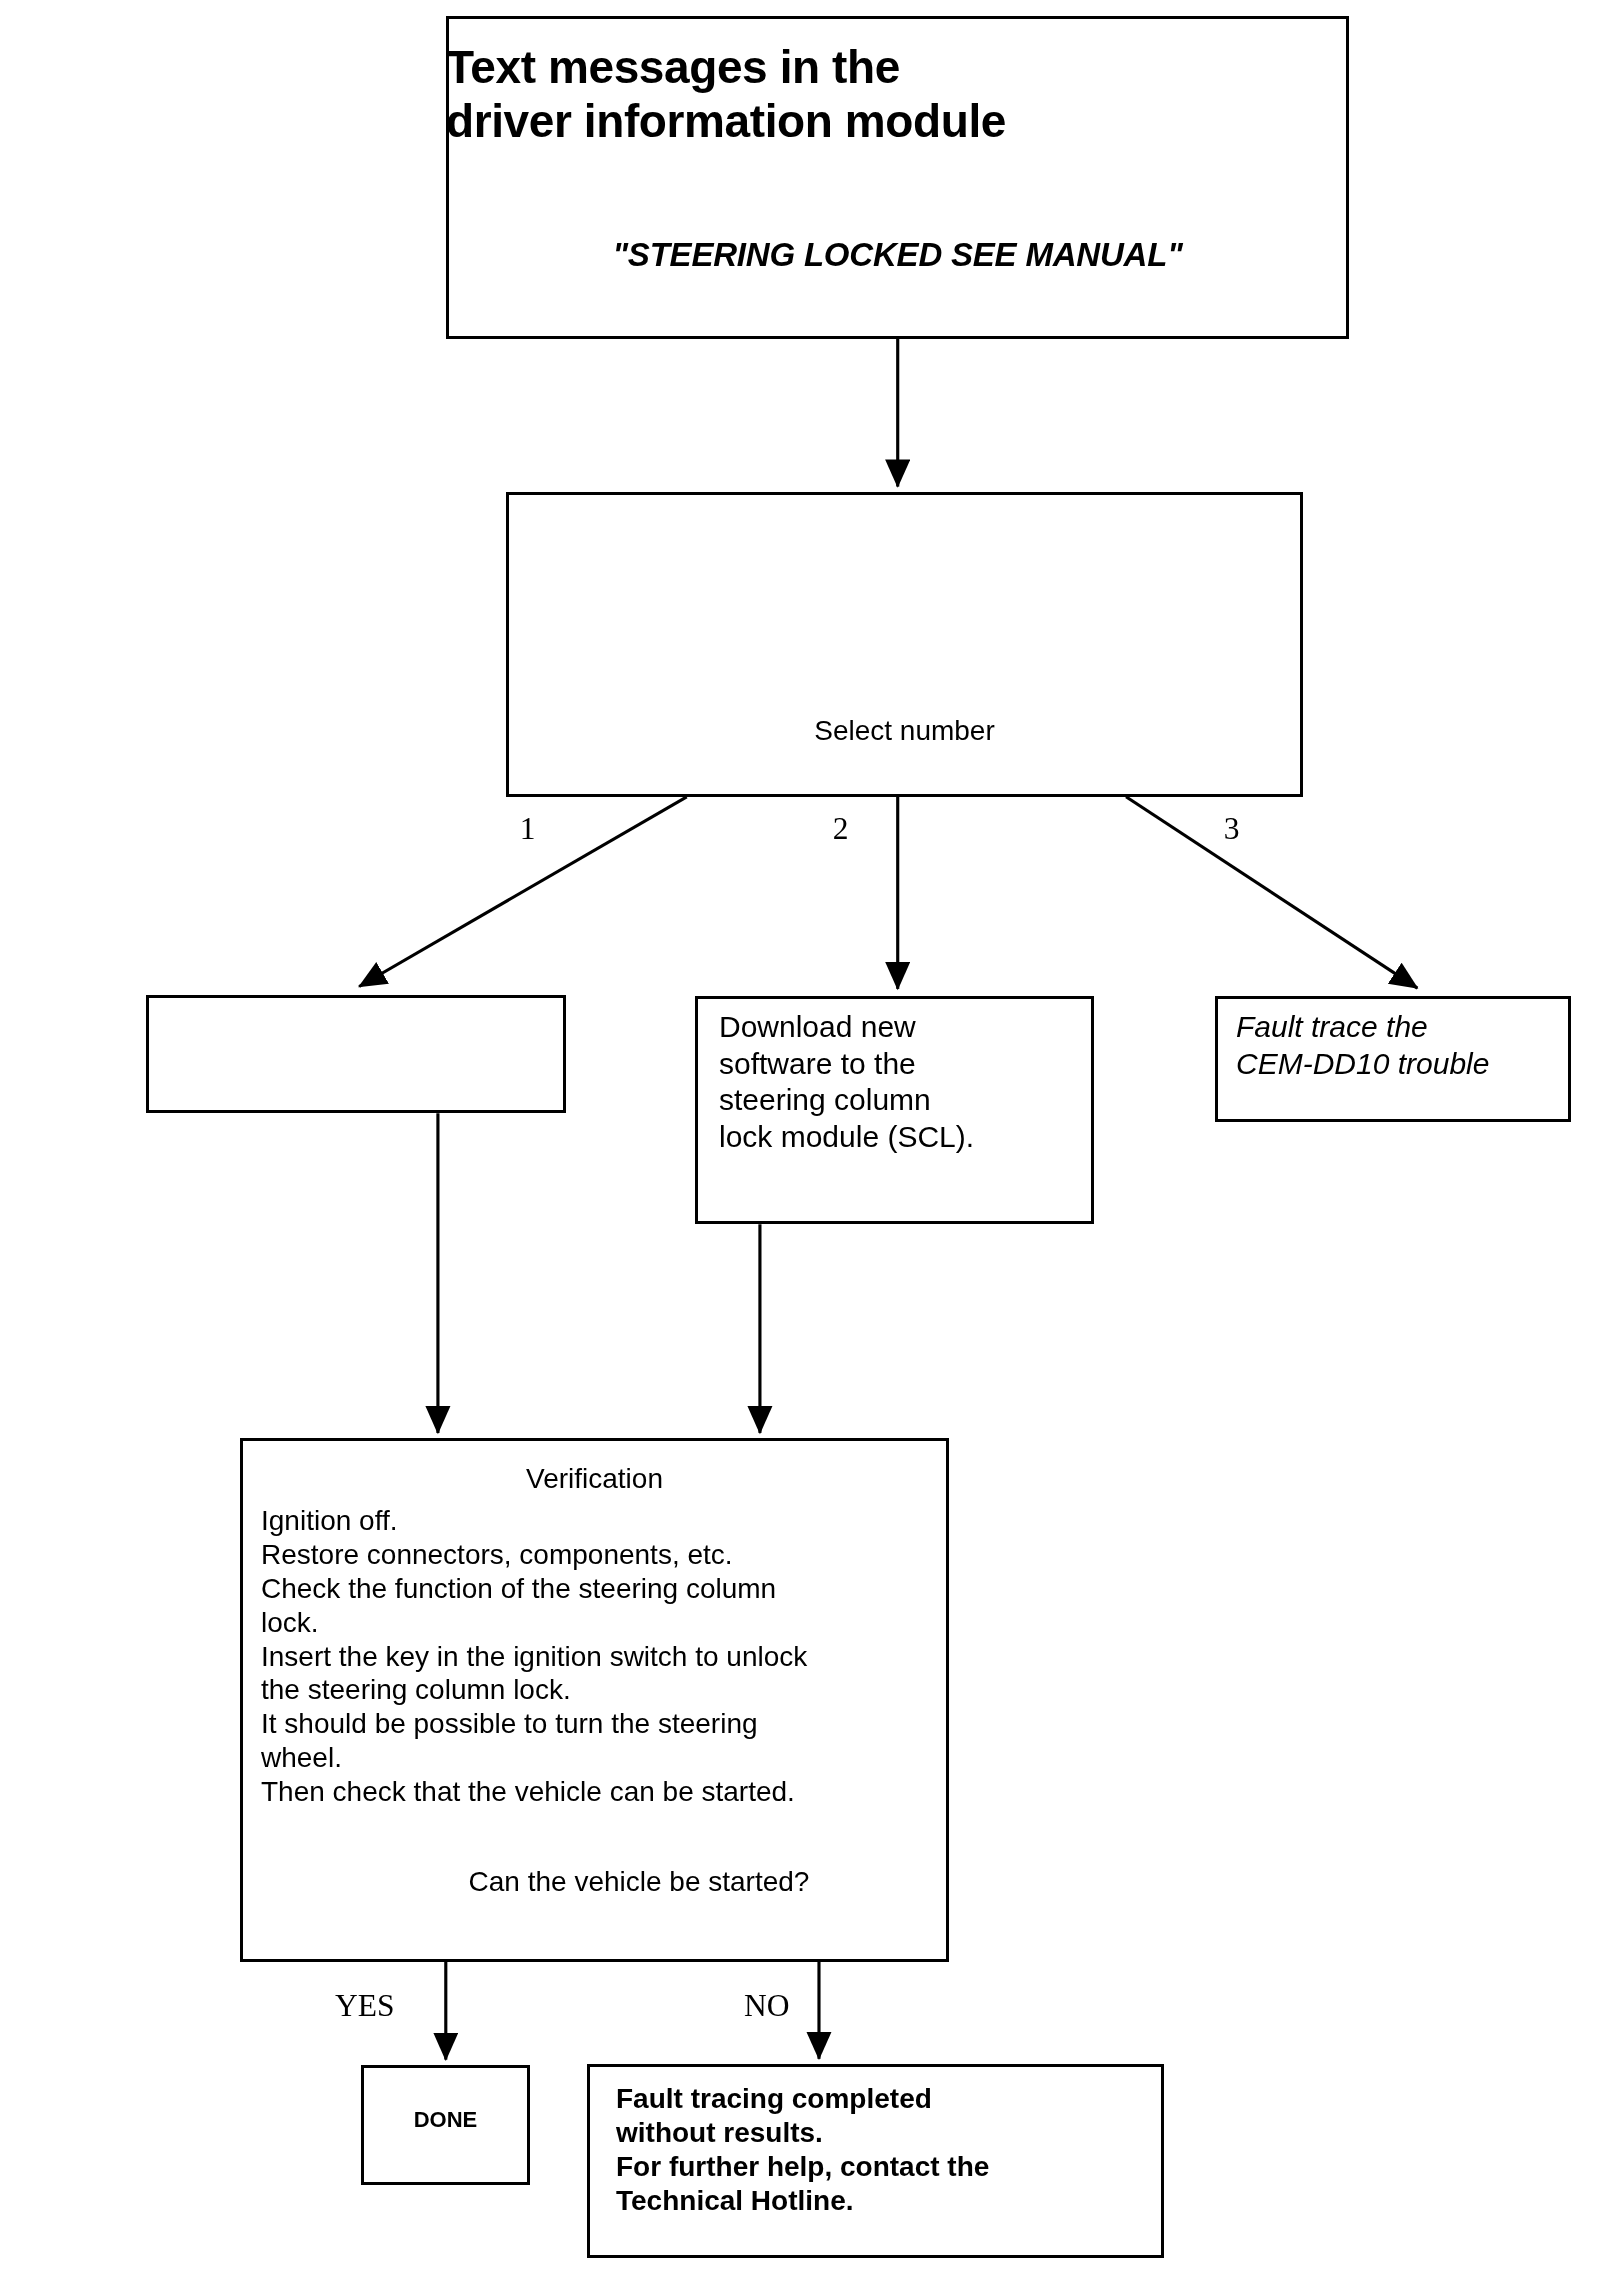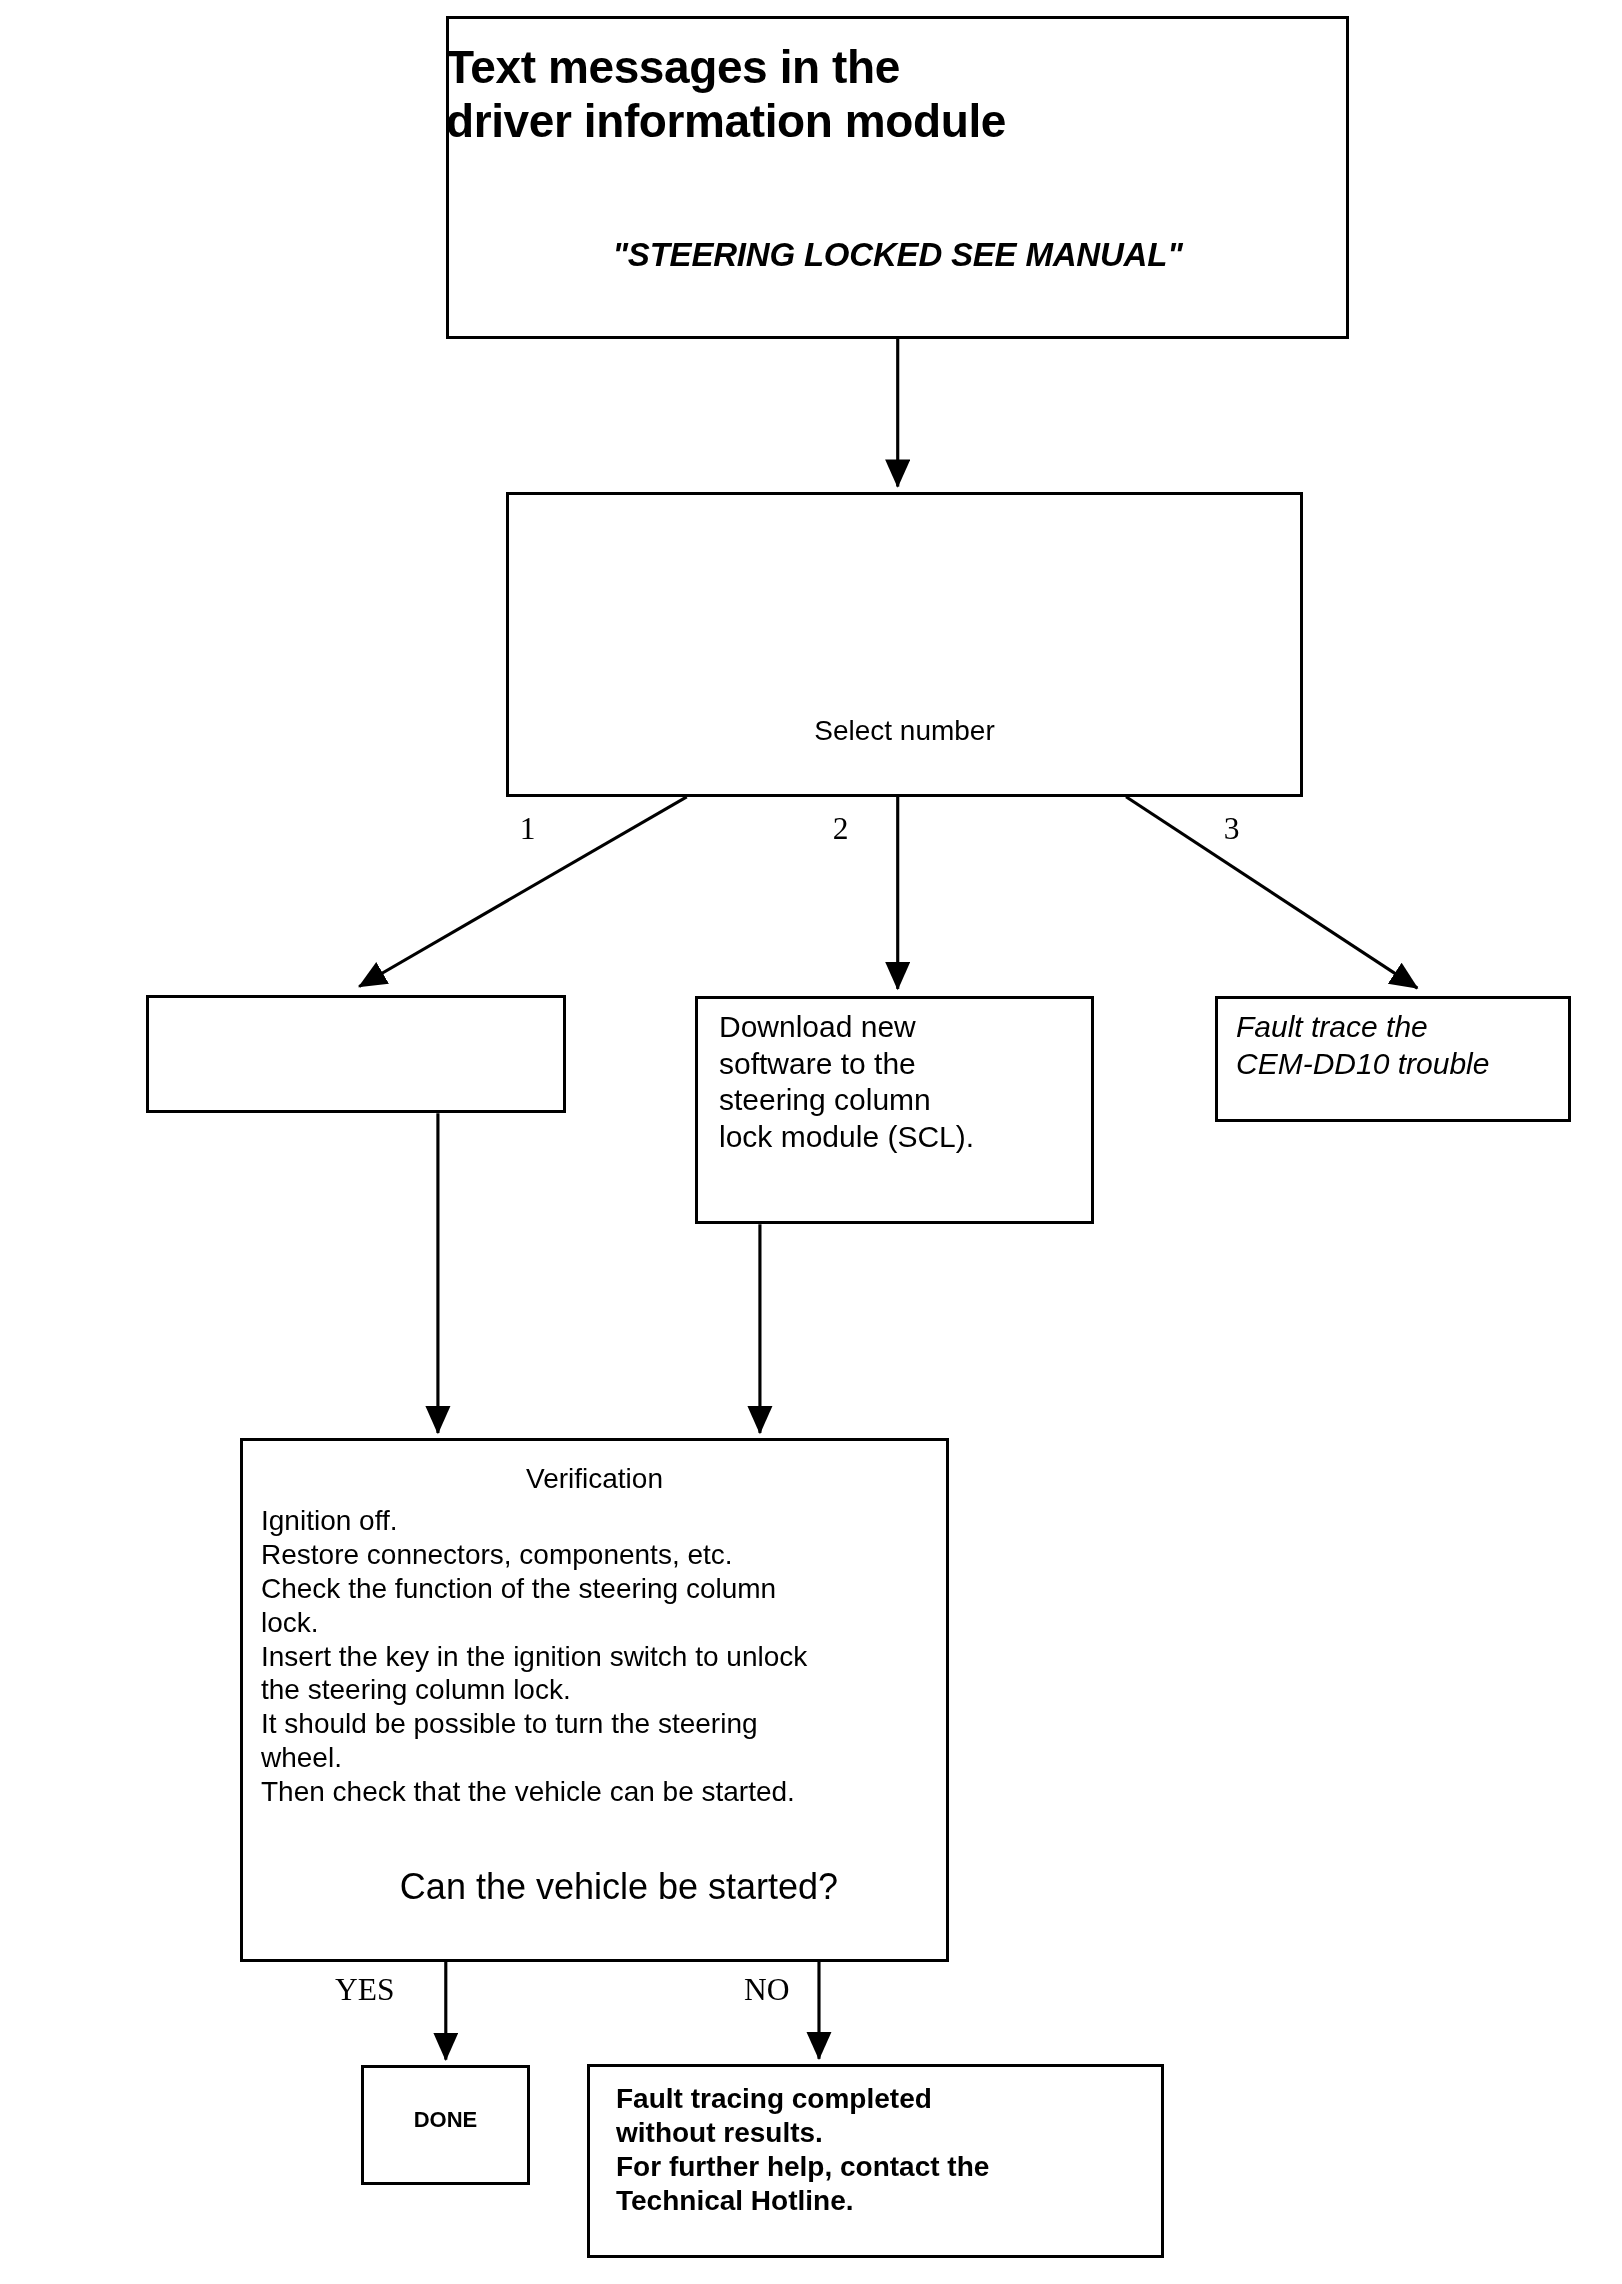--- a/index.html
+++ b/index.html
@@ -123,29 +123,30 @@
     text-align: center;
     font-size: 28px;
   }
   #ver-body {
     left: 261px; top: 1504px;
     width: 685px;
     font-size: 28px;
     line-height: 1.21;
   }
   #ver-question {
-    left: 232px; top: 1866px;
+    left: 252px; top: 1866px;
     width: 774px;
     text-align: center;
-    font-size: 36px;
+    font-size: 28px;
   }
   
   .yn-label {
     font-family: "Liberation Serif", serif;
     font-size: 31.5px;
+    margin-top: 16px;
   }
   #yn-yes { left: 335px; top: 1972px; width: 94px; text-align: left; }
   #yn-no  { left: 744px; top: 1972px; width: 94px; text-align: left; }
   
   #done-box {
     left: 361px; top: 2065px;
     width: 169px; height: 120px;
   }
   #done-txt {
     left: 361px; top: 2107px;

